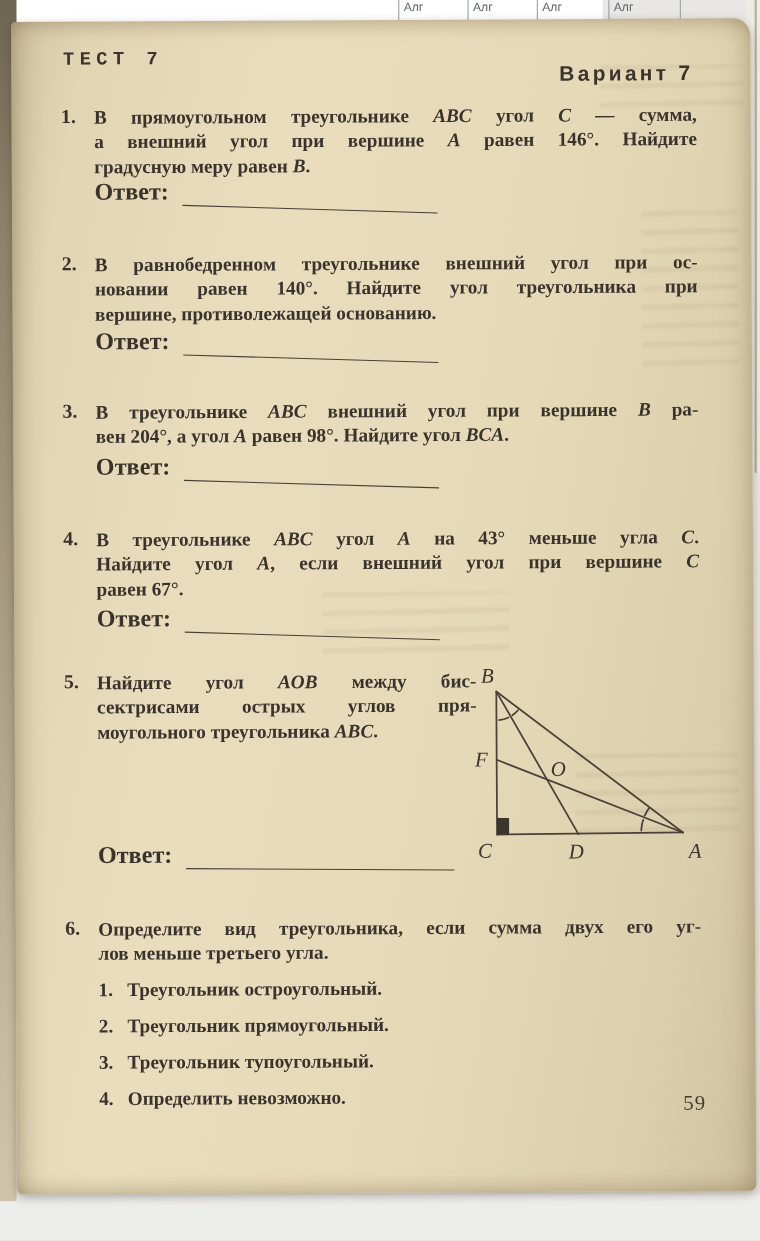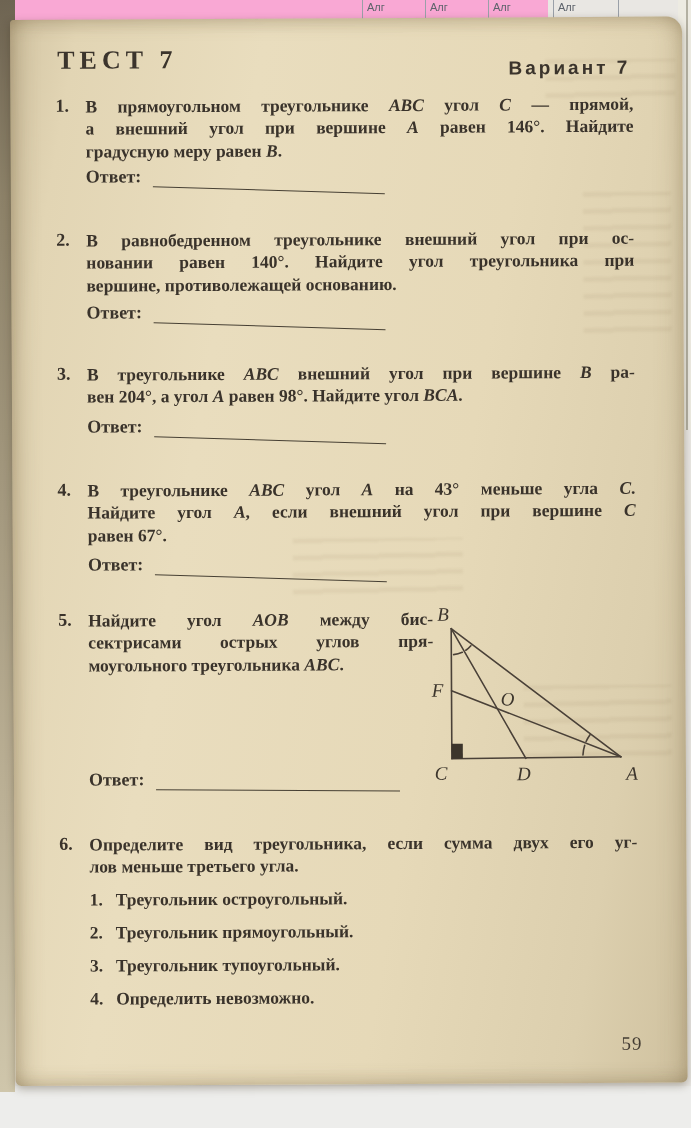--- a/index.html
+++ b/index.html
@@ -1,72 +1,72 @@
 <!DOCTYPE html>
 <html><head>
 <meta charset="utf-8">
 <style>
   html,body{margin:0;padding:0;background:#d9d7d3;}
   .photo{position:relative;width:691px;height:1128px;overflow:hidden;
          background:#e9e7e3;font-family:"Liberation Serif",serif;color:#3a332b;}
 
   
-  .bg-top{position:absolute;left:0;top:0;width:548px;height:34px;background:#f9a8d4;}
+  .bg-top{position:absolute;left:0;top:0;width:548px;height:34px;background:#ffffff;}
   .vline{position:absolute;top:0;width:1px;height:34px;background:#9aa0a8;}
   .col-label{position:absolute;top:1px;font-family:"Liberation Sans",sans-serif;
              font-size:11px;color:#5d636b;}
   .bg-right{position:absolute;right:0;top:0;width:13px;height:430px;background:#edebe2;}
   .bg-right .edge-line{position:absolute;right:3px;top:0;width:2px;height:100%;background:#b3b0a2;}
   .bg-bottom{position:absolute;left:0;bottom:0;width:691px;height:42px;background:#ededeb;}
   .bg-left{position:absolute;left:0;top:0;width:15px;height:1092px;
            background:linear-gradient(180deg,#6e6452 0%,#8d8269 18%,#a3987e 45%,#bdb297 75%,#cfc6ab 100%);}
 
   
   .page{position:absolute;left:10px;top:20px;width:672px;height:1066px;
         background:linear-gradient(100deg,#d3c5a4 0%,#e2d5b4 8%,#e9ddbe 30%,#e6d9b8 62%,#dccfae 86%,#cfc19f 100%);
         border-radius:4px 16px 6px 6px;
         box-shadow:0 3px 9px rgba(60,50,30,.35),
                    inset 16px 0 26px -14px rgba(100,80,45,.45),
                    inset -16px 0 26px -14px rgba(110,90,55,.35),
                    inset 0 14px 20px -14px rgba(120,100,65,.35),
                    inset 0 -14px 20px -14px rgba(120,100,65,.30);
         transform:rotate(-.3deg);transform-origin:top left;}
 
-  .test-title{position:absolute;left:47px;top:26px;font-family:Liberation Serif, serif;
-              font-weight:700;font-size:26px;letter-spacing:5px;color:#3b342c;}
+  .test-title{position:absolute;left:47px;top:26px;font-family:Liberation Mono, monospace;
+              font-weight:700;font-size:17px;letter-spacing:5px;color:#3b342c;}
   .variant{position:absolute;right:52px;top:40px;font-family:"Liberation Sans",sans-serif;
            font-weight:700;font-size:19px;letter-spacing:3px;color:#3b342c;}
 
   .problem{position:absolute;left:45px;display:flex;}
   .pnum{font-weight:700;font-size:18px;width:30px;flex:none;}
   .plines{width:548px;font-weight:700;font-size:17.5px;line-height:22.3px;}
   .pline{text-align:justify;text-align-last:justify;}
   .pline.last{text-align-last:left;}
   .pline i{font-weight:700;}
 
   #p1{top:76px;} #p2{top:210px;} #p3{top:344px;} #p4{top:460px;}
   #p5{top:590px;} #p5 .plines{width:345px;}
   #p6{top:814px;}
 
   .answer{position:absolute;left:75px;display:flex;align-items:flex-end;gap:12px;height:22px;}
-  .answer-label{font-weight:700;font-size:18px;}
+  .answer-label{font-weight:700;font-size:22px;}
   .answer-line{width:232px;height:14px;border-bottom:1.8px solid #474034;
                transform:rotate(2deg);transform-origin:left bottom;}
   #a1{top:146px;} #a2{top:282px;} #a3{top:396px;} #a4{top:534px;}
   #a5{top:749px;} #a5 .answer-line{width:244px;transform:rotate(.6deg);}
 
   .choices{margin-top:10px;}
   .choice{display:flex;margin-bottom:11px;font-weight:700;font-size:17.5px;line-height:22px;}
   .cnum{width:26px;flex:none;}
 
   .figure{position:absolute;left:400px;top:573px;width:250px;height:200px;}
   .figure svg{display:block;}
   .figure text{font-family:"Liberation Serif",serif;font-style:italic;font-size:19px;fill:#3c352c;}
 
-  .page-number{position:absolute;left:606px;top:1016px;font-size:19px;letter-spacing:1px;color:#433c33;}
+  .page-number{position:absolute;left:606px;top:976px;font-size:19px;letter-spacing:1px;color:#433c33;}
 
   
   .bleed{position:absolute;filter:blur(1.2px);opacity:.55;
          background:repeating-linear-gradient(179deg,rgba(128,104,70,.14) 0 5px,rgba(128,104,70,0) 5px 17px);}
   #bleed1{left:535px;top:42px;width:130px;height:44px;}
   #bleed2{left:572px;top:175px;width:88px;height:150px;}
   #bleed3{left:280px;top:520px;width:170px;height:56px;}
   #bleed4{left:510px;top:668px;width:148px;height:78px;}
 </style>
 </head>
@@ -98,21 +98,21 @@
     <div class="bleed" id="bleed2"></div>
     <div class="bleed" id="bleed3"></div>
     <div class="bleed" id="bleed4"></div>
 
     <div class="test-title">ТЕСТ 7</div>
     <div class="variant">Вариант 7</div>
 
     <section class="problem" id="p1">
       <span class="pnum">1.</span>
       <div class="plines">
-        <div class="pline"><span>В прямоугольном треугольнике </span><i>ABC</i><span> угол </span><i>C</i><span> — прямой,</span></div>
+        <div class="pline"><span>В прямоугольном треугольнике </span><i>ABC</i><span> угол </span><i>C</i><span> — сумма,</span></div>
         <div class="pline"><span>а внешний угол при вершине </span><i>A</i><span> равен 146°. Найдите</span></div>
         <div class="pline last"><span>градусную меру равен </span><i>B</i><span>.</span></div>
       </div>
     </section>
     <div class="answer" id="a1">
       <span class="answer-label">Ответ:</span>
       <span class="answer-line"></span>
     </div>
 
     <section class="problem" id="p2">

